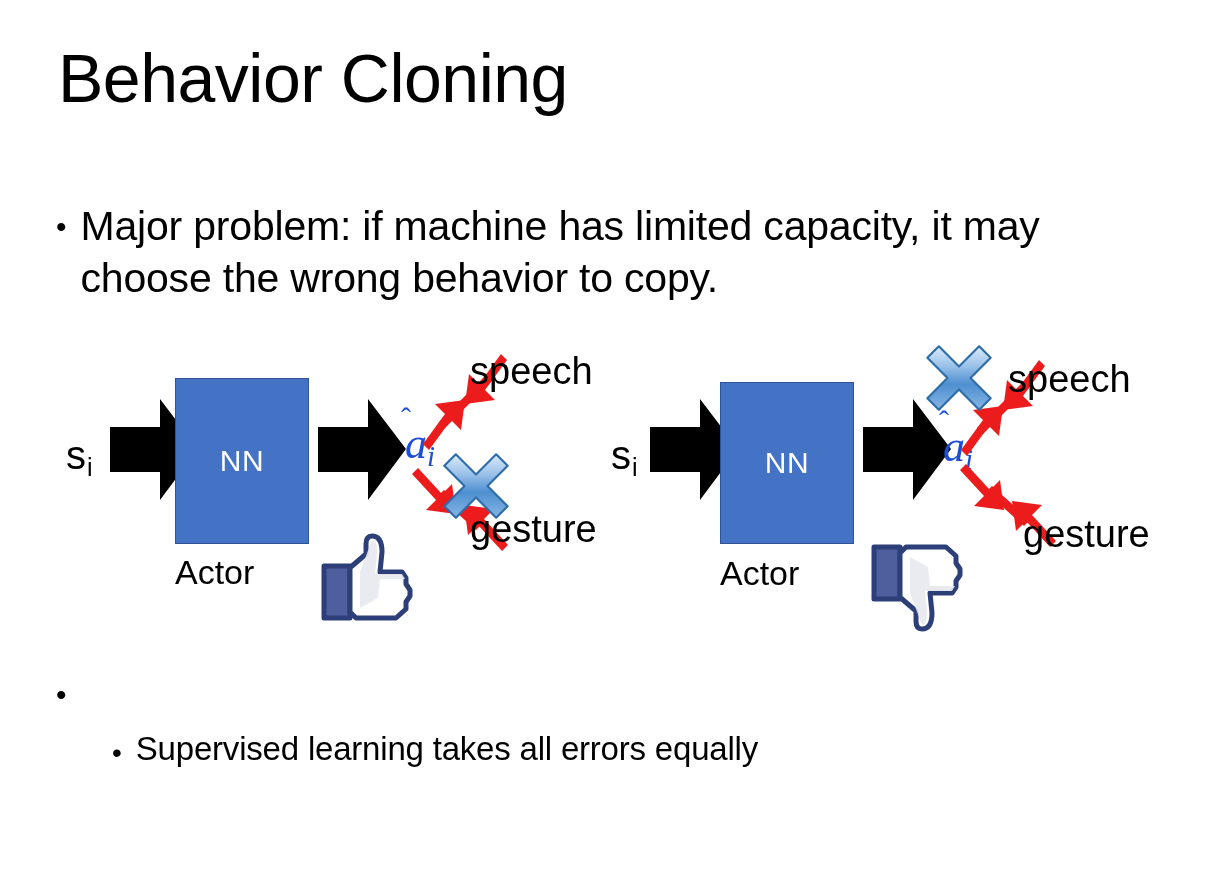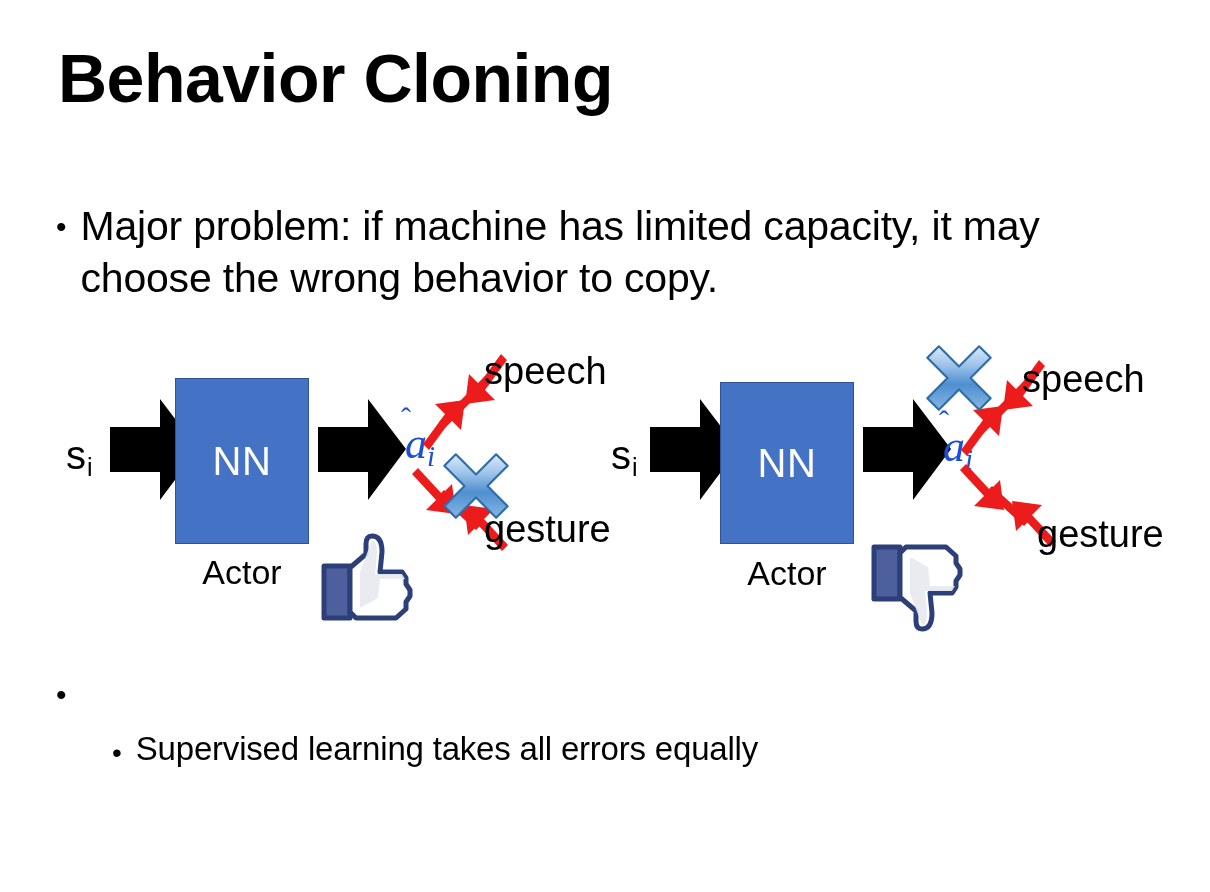--- a/index.html
+++ b/index.html
@@ -16,21 +16,21 @@
     color: #000000;
   }
 
   
   #slide-title {
     position: absolute;
     left: 58px;
     top: 44px;
     font-family: "Liberation Sans", sans-serif;
     font-size: 68px;
-    font-weight: 700;
+    font-weight: 400;
     letter-spacing: -0.5px;
     line-height: 1.0;
     color: #000;
     white-space: nowrap;
   }
 
   
   .bullet-row {
     position: absolute;
     display: flex;
@@ -85,32 +85,32 @@
     background: #4472C4;
     border: 1px solid #2E5496;
     box-sizing: border-box;
     display: flex;
     align-items: center;
     justify-content: center;
   }
   .nn-box-label {
     color: #ffffff;
     font-family: "Liberation Sans", sans-serif;
-    font-size: 40px;
+    font-size: 30px;
     line-height: 1;
     letter-spacing: 0.5px;
   }
 
   .actor-label {
     position: absolute;
     font-family: "Liberation Sans", sans-serif;
     font-size: 34px;
     line-height: 1;
     color: #000;
-    text-align: center;
+    text-align: left;
   }
 
   .block-arrow { position: absolute; }
 
   .action-label {
     position: absolute;
     font-family: Liberation Serif, serif;
     font-style: italic;
     font-size: 44px;
     line-height: 1;
@@ -126,21 +126,20 @@
   .blue-x    { position: absolute; }
   .hand-icon { position: absolute; }
 
   .out-label {
     position: absolute;
     font-family: "Liberation Sans", sans-serif;
     font-size: 38px;
     line-height: 1;
     color: #000;
     white-space: nowrap;
-    margin-left: 14px;
   }
 </style>
 </head>
 <body>
 
 <div id="slide-title">Behavior Cloning</div>
 
 <div class="bullet-row" id="bullet-main-1">
   <span class="bullet-mark">•</span>
   <span class="bullet-text">Major problem: if machine has limited capacity, it may choose the wrong behavior to copy.</span>

